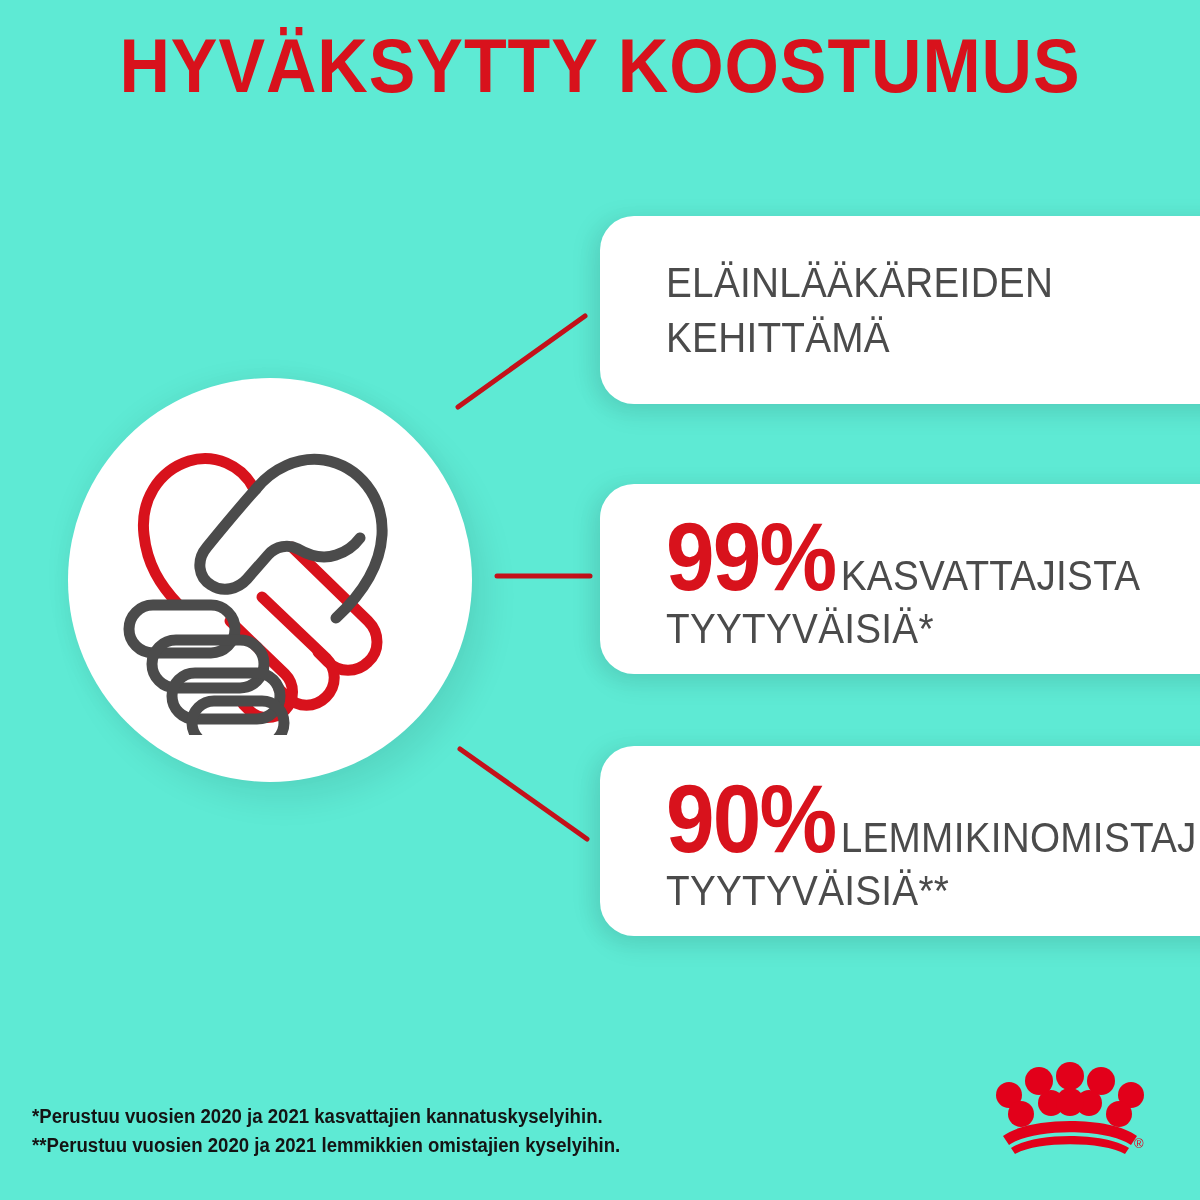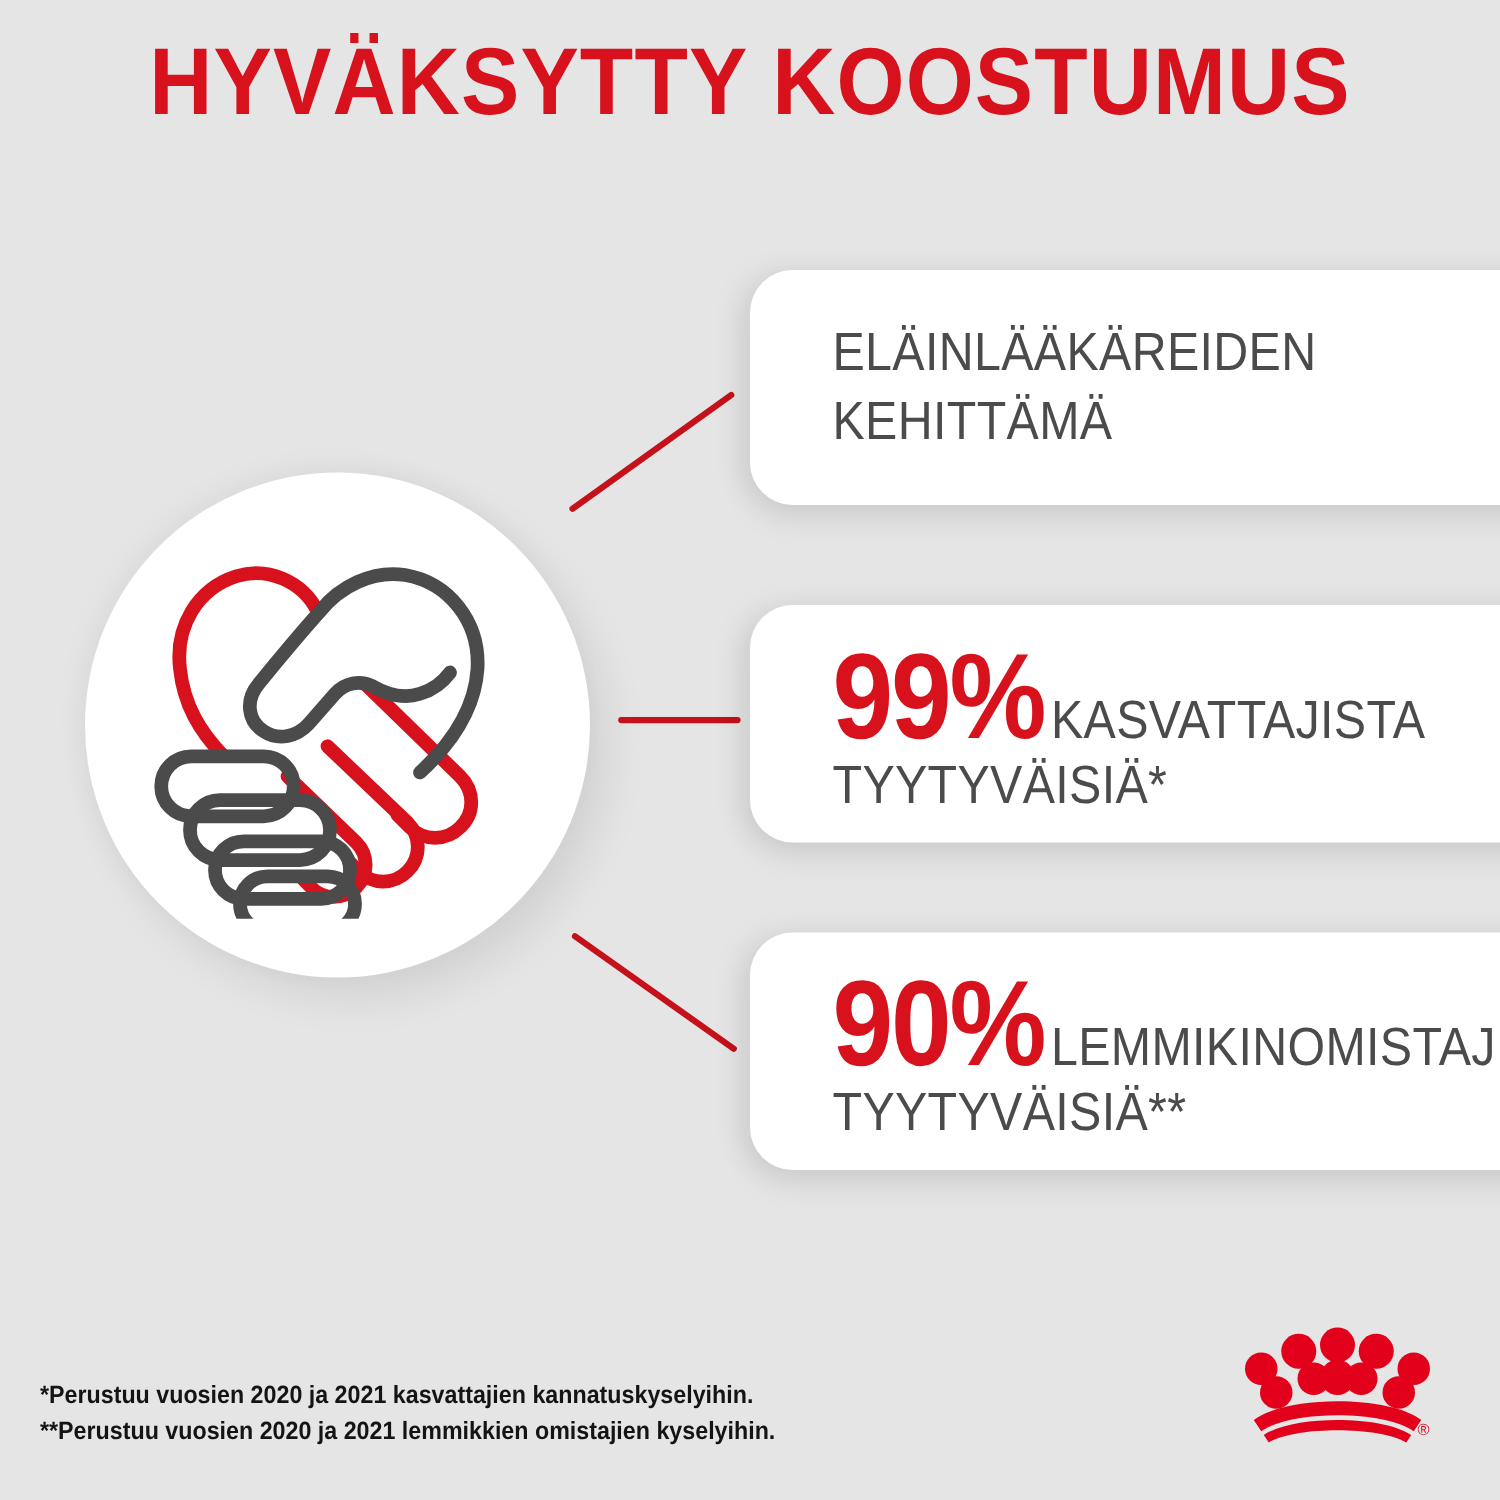--- a/index.html
+++ b/index.html
@@ -11,21 +11,21 @@
     height: 1200px;
     background: #ffffff;
     font-family: "Liberation Sans", sans-serif;
     overflow: hidden;
   }
 
   #stage {
     position: relative;
     width: 1200px;
     height: 1200px;
-    background: #e5e5e5;
+    background: #5eead4;
     overflow: hidden;
   }
 
   
   #title {
     position: absolute;
     left: 0;
     top: 26px;
     width: 1200px;
     text-align: center;

